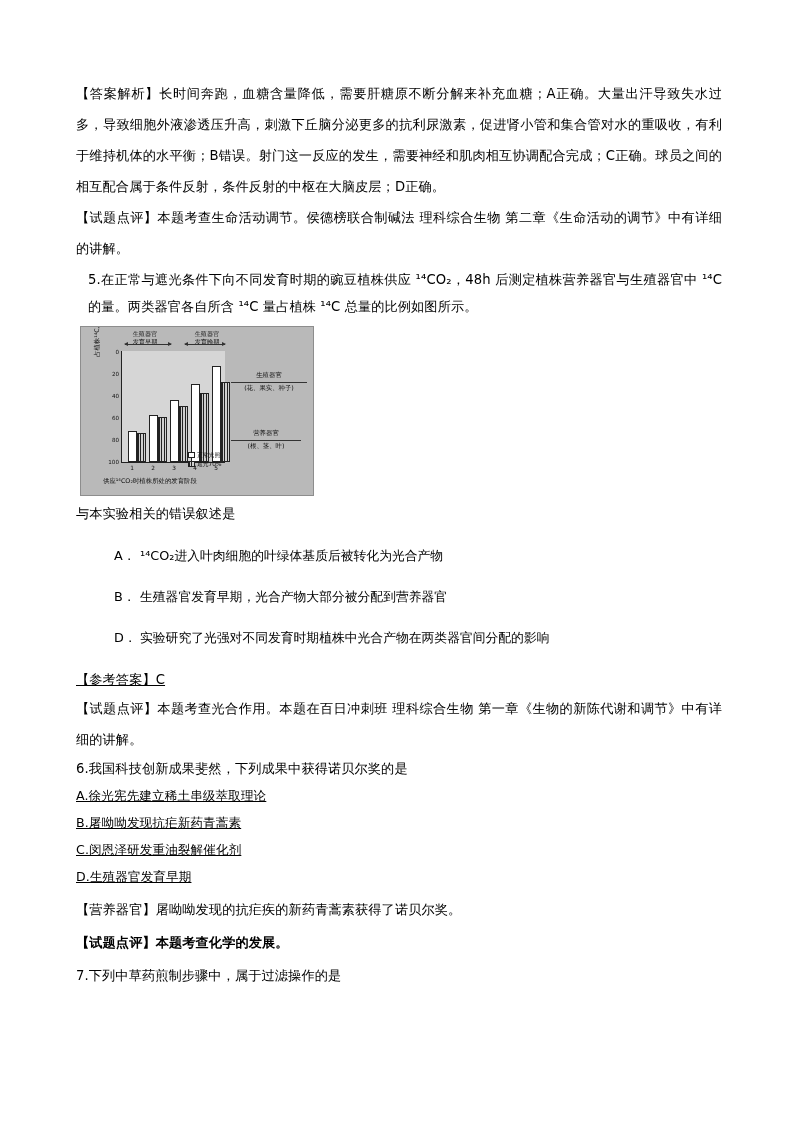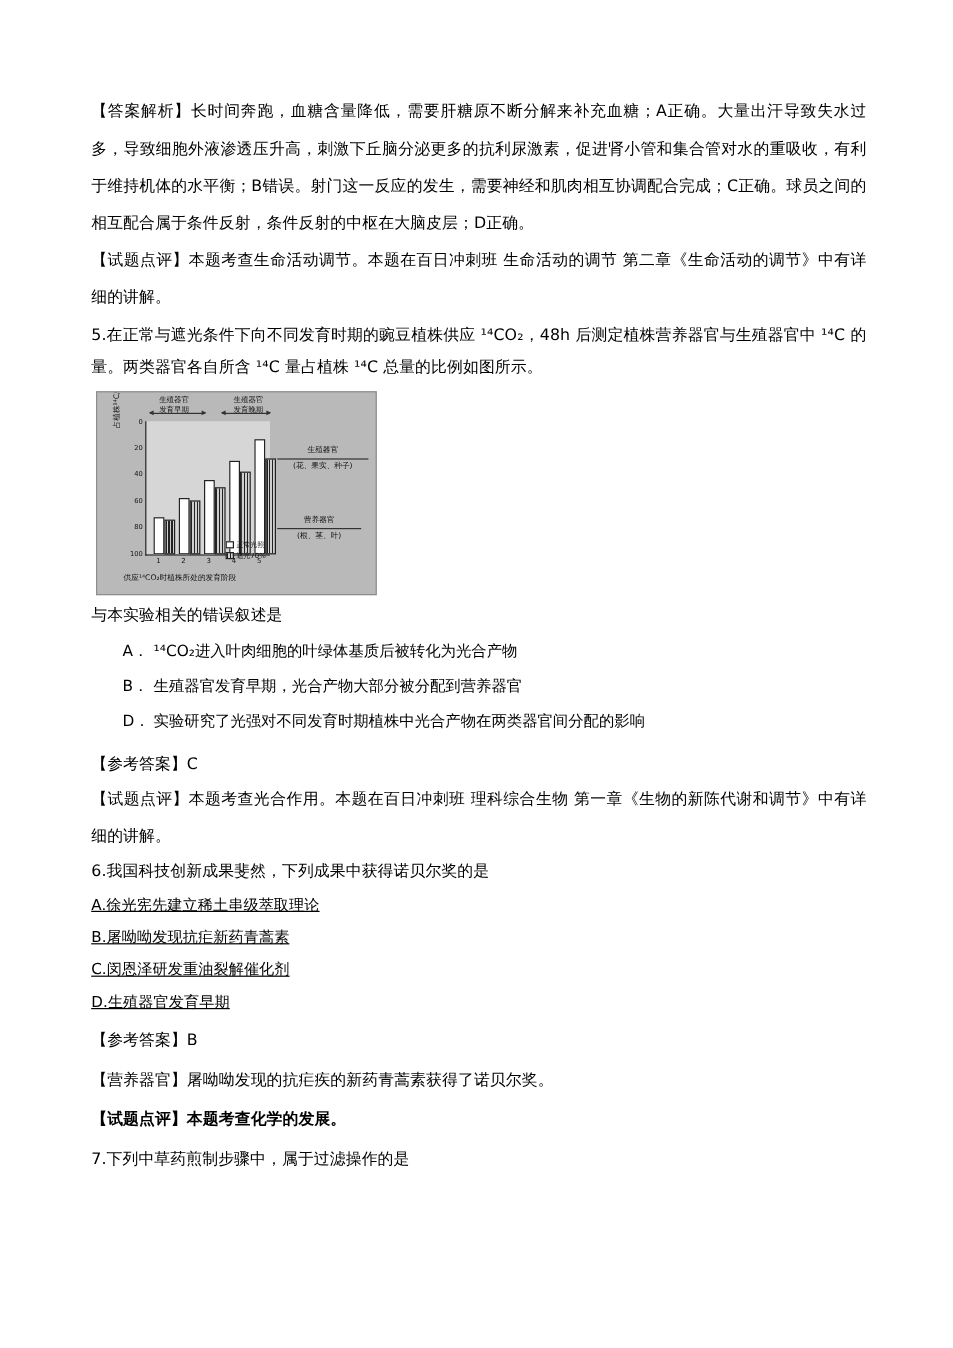--- a/index.html
+++ b/index.html
@@ -29,26 +29,27 @@
   }
   .para.tight {
     line-height: 27px;
   }
   .para.small {
     font-size: 12.6px;
     text-decoration: underline;
   }
   .indent-q {
     margin-top: 2px;
+    margin-left: 12px;
   }
   .opt {
     font-size: 12.8px;
     line-height: 25px;
     padding-left: 22px;
-    margin: 4px;
+    margin: 16px;
   }
   .opt .ol {
     display: inline-block;
     min-width: 26px;
   }
   
   .figure-wrap {
     margin: 6px 0 4px 0;
     padding-left: 4px;
   }
@@ -203,21 +204,21 @@
     margin-bottom: 1px;
   }
 </style>
 </head>
 <body>
 
 <div class="page">
 
   <p class="para">【答案解析】长时间奔跑，血糖含量降低，需要肝糖原不断分解来补充血糖；A正确。大量出汗导致失水过多，导致细胞外液渗透压升高，刺激下丘脑分泌更多的抗利尿激素，促进肾小管和集合管对水的重吸收，有利于维持机体的水平衡；B错误。射门这一反应的发生，需要神经和肌肉相互协调配合完成；C正确。球员之间的相互配合属于条件反射，条件反射的中枢在大脑皮层；D正确。</p>
 
-  <p class="para">【试题点评】本题考查生命活动调节。本题在百日冲刺班 生命活动的调节 第二章《生命活动的调节》中有详细的讲解。</p>
+  <p class="para">【试题点评】本题考查生命活动调节。侯德榜联合制碱法 理科综合生物 第二章《生命活动的调节》中有详细的讲解。</p>
 
   <p class="para tight indent-q">5.在正常与遮光条件下向不同发育时期的豌豆植株供应 ¹⁴CO₂，48h 后测定植株营养器官与生殖器官中 ¹⁴C 的量。两类器官各自所含 ¹⁴C 量占植株 ¹⁴C 总量的比例如图所示。</p>
 
   <div class="figure-wrap">
     <div class="figure">
 
       <div class="fig-top-labels">
         <div class="tl tl-1">生殖器官<br>发育早期</div>
         <div class="tl tl-2">生殖器官<br>发育晚期</div>
       </div>
@@ -278,29 +279,28 @@
 
     </div>
   </div>
 
   <p class="para tight">与本实验相关的错误叙述是</p>
 
   <p class="opt"><span class="ol">A．</span><span>¹⁴CO₂进入叶肉细胞的叶绿体基质后被转化为光合产物</span></p>
   <p class="opt"><span class="ol">B．</span><span>生殖器官发育早期，光合产物大部分被分配到营养器官</span></p>
   <p class="opt"><span class="ol">D．</span><span>实验研究了光强对不同发育时期植株中光合产物在两类器官间分配的影响</span></p>
 
-  <p class="para tight" style="margin-top:10px;">【参考答案】C</p>
+  <p class="para tight" style="margin-top:10px;text-decoration:underline;">【参考答案】C</p>
 
 
   <p class="para">【试题点评】本题考查光合作用。本题在百日冲刺班 理科综合生物 第一章《生物的新陈代谢和调节》中有详细的讲解。</p>
 
   <p class="para tight">6.我国科技创新成果斐然，下列成果中获得诺贝尔奖的是</p>
   <p class="para tight small">A.徐光宪先建立稀土串级萃取理论</p>
   <p class="para tight small">B.屠呦呦发现抗疟新药青蒿素</p>
   <p class="para tight small">C.闵恩泽研发重油裂解催化剂</p>
   <p class="para tight small">D.生殖器官发育早期</p>
 
-  <p class="para tight" style="margin-top:6px;">【参考答案】B</p>
   <p class="para tight" style="margin-top:6px;">【营养器官】屠呦呦发现的抗疟疾的新药青蒿素获得了诺贝尔奖。</p>
   <p class="para tight" style="margin-top:6px;font-weight:bold;">【试题点评】本题考查化学的发展。</p>
   <p class="para tight" style="margin-top:6px;">7.下列中草药煎制步骤中，属于过滤操作的是</p>
 
 </div>
 
 </body></html>

